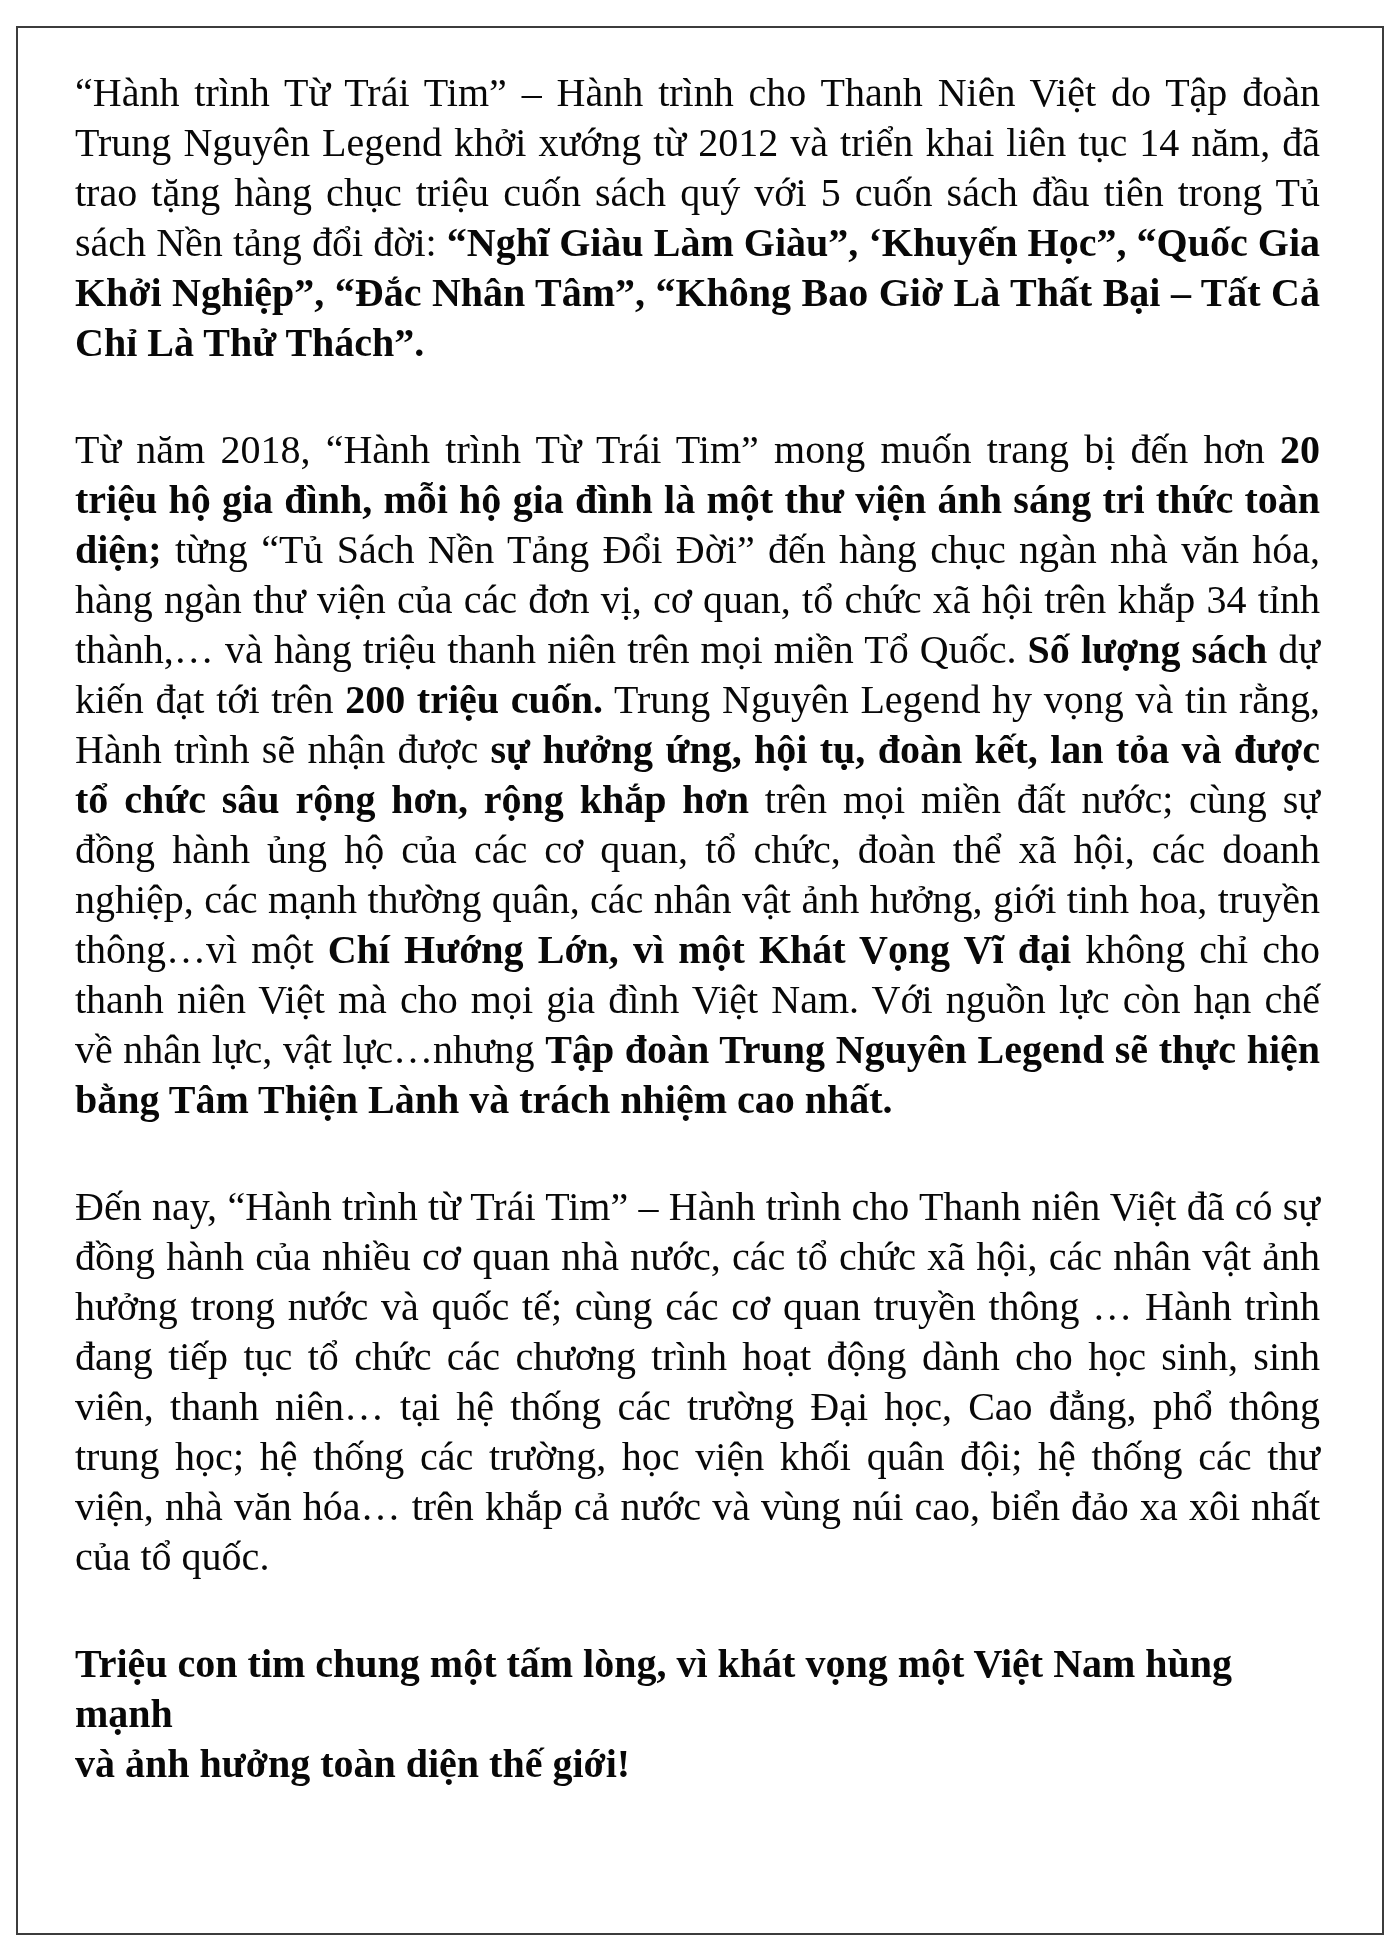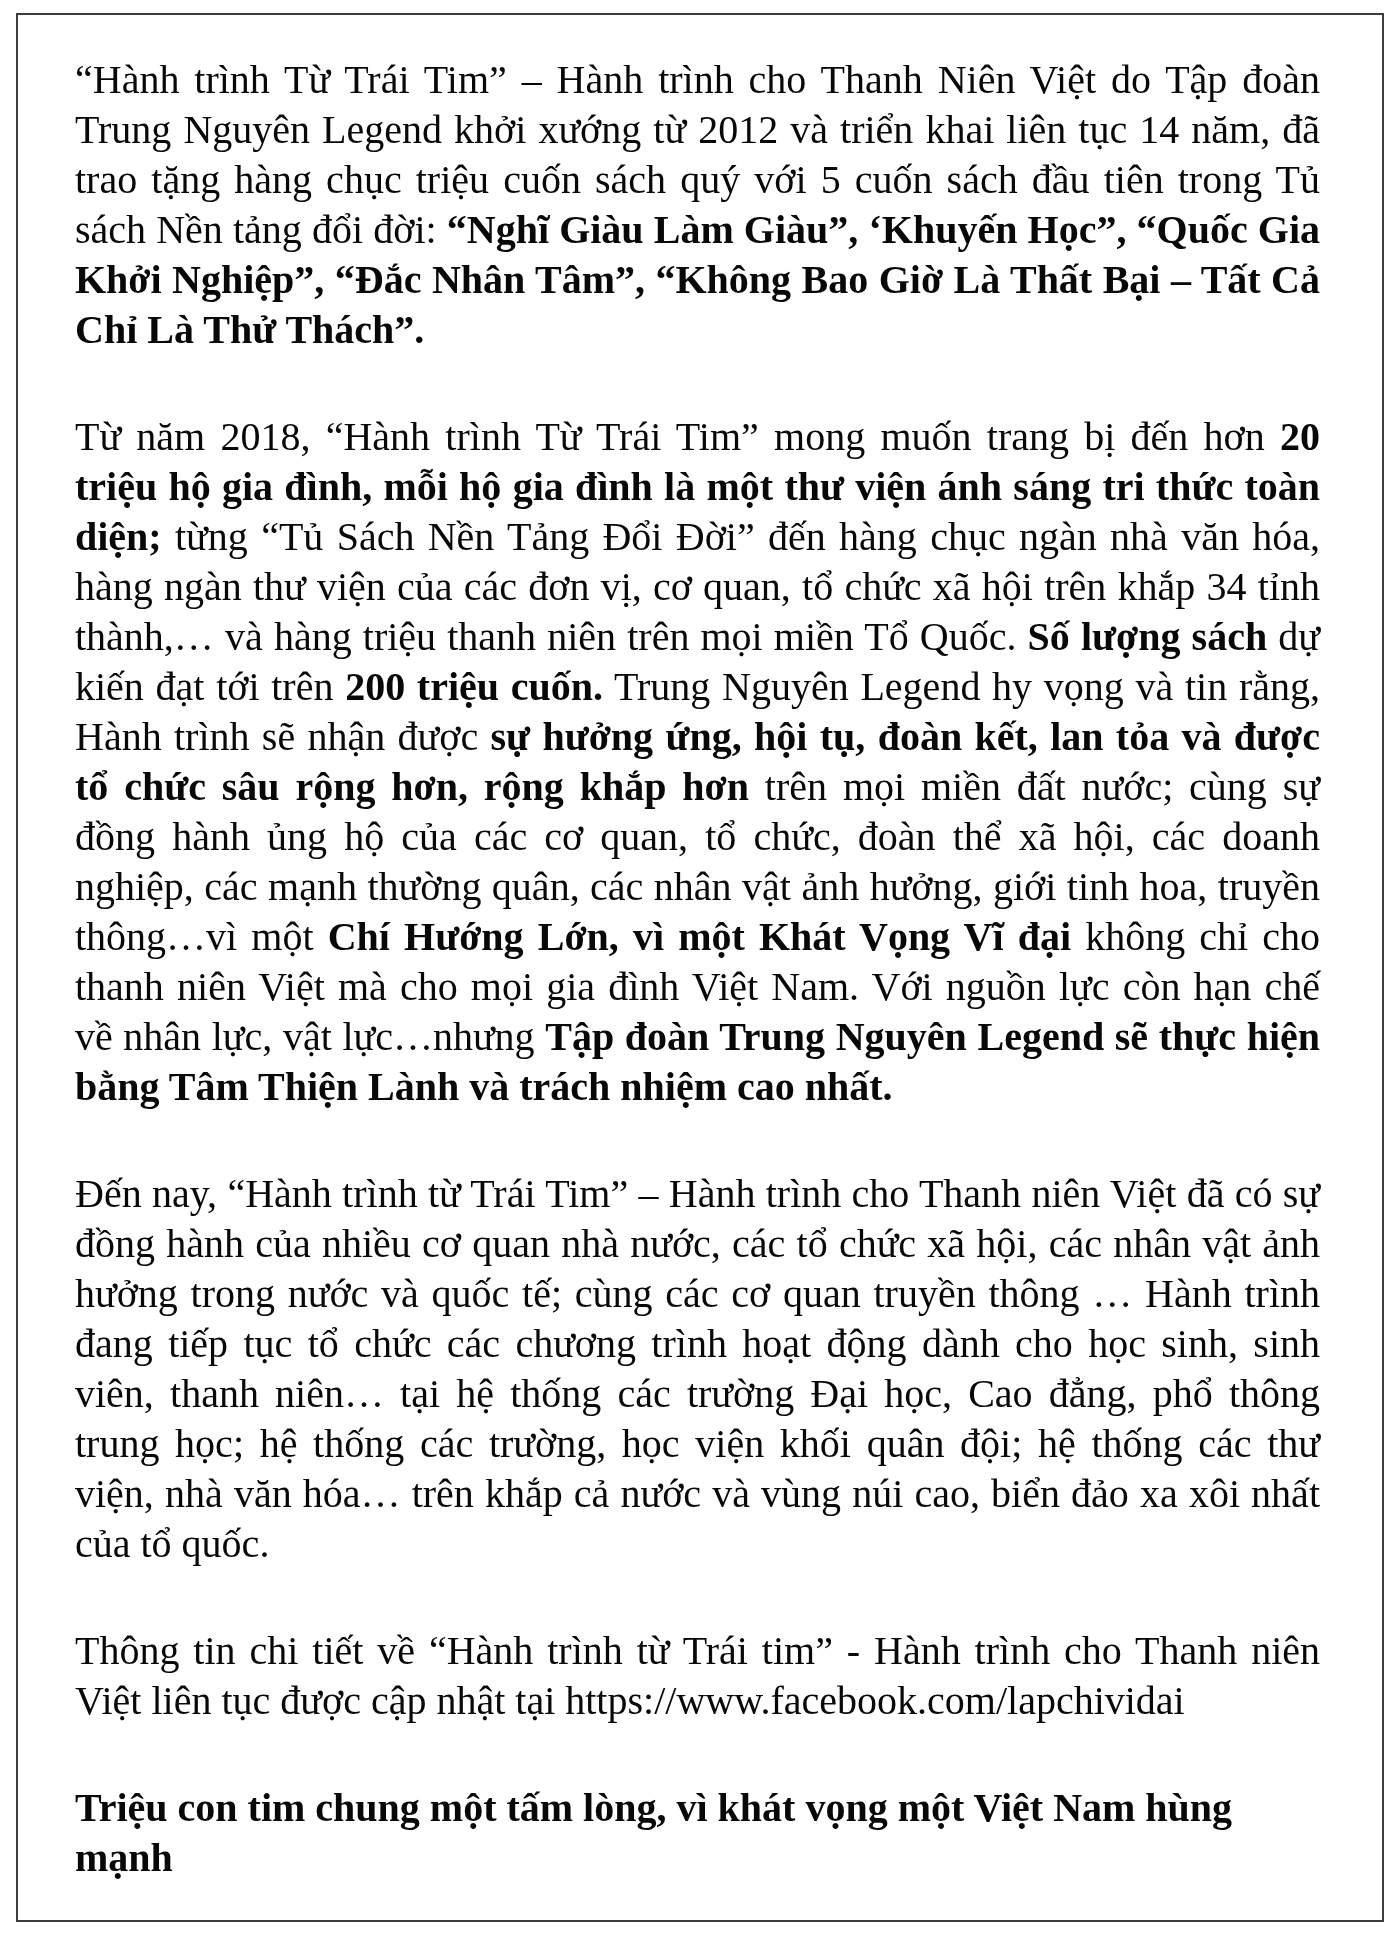--- a/index.html
+++ b/index.html
@@ -12,21 +12,21 @@
     width: 1400px;
     height: 1938px;
     background: var(--page-bg, #ffffff);
     color: var(--text-color, #080808);
     font-family: "Liberation Serif", "DejaVu Serif", serif;
     overflow: hidden;
   }
   .frame {
     position: absolute;
     left: 16px;
-    top: 13px;
+    top: 26px;
     width: 1368px;
     height: 1909px;
     border: 2px solid var(--border-color, #3c3c3c);
     box-sizing: border-box;
     background: var(--page-bg, #ffffff);
   }
   .content {
     box-sizing: border-box;
     width: 100%;
     height: 100%;
@@ -48,17 +48,16 @@
 </style>
 </head>
 <body>
 
 <div class="page">
   <div class="frame">
     <div class="content" id="doc-content">
         <p class="para"><span class="regular">“Hành trình Từ Trái Tim” – Hành trình cho Thanh Niên Việt do Tập đoàn Trung Nguyên Legend khởi xướng từ 2012 và triển khai liên tục 14 năm, đã trao tặng hàng chục triệu cuốn sách quý với 5 cuốn sách đầu tiên trong Tủ sách Nền tảng đổi đời: </span><span class="bold">“Nghĩ Giàu Làm Giàu”, ‘Khuyến Học”, “Quốc Gia Khởi Nghiệp”, “Đắc Nhân Tâm”, “Không Bao Giờ Là Thất Bại – Tất Cả Chỉ Là Thử Thách”.</span></p>
         <p class="para"><span class="regular">Từ năm 2018, “Hành trình Từ Trái Tim” mong muốn trang bị đến hơn </span><span class="bold">20 triệu hộ gia đình, mỗi hộ gia đình là một thư viện ánh sáng tri thức toàn diện;</span><span class="regular"> từng “Tủ Sách Nền Tảng Đổi Đời” đến hàng chục ngàn nhà văn hóa, hàng ngàn thư viện của các đơn vị, cơ quan, tổ chức xã hội trên khắp 34 tỉnh thành,… và hàng triệu thanh niên trên mọi miền Tổ Quốc. </span><span class="bold">Số lượng sách</span><span class="regular"> dự kiến đạt tới trên </span><span class="bold">200 triệu cuốn.</span><span class="regular"> Trung Nguyên Legend hy vọng và tin rằng, Hành trình sẽ nhận được </span><span class="bold">sự hưởng ứng, hội tụ, đoàn kết, lan tỏa và được tổ chức sâu rộng hơn, rộng khắp hơn</span><span class="regular"> trên mọi miền đất nước; cùng sự đồng hành ủng hộ của các cơ quan, tổ chức, đoàn thể xã hội, các doanh nghiệp, các mạnh thường quân, các nhân vật ảnh hưởng, giới tinh hoa, truyền thông…vì một </span><span class="bold">Chí Hướng Lớn, vì một Khát Vọng Vĩ đại</span><span class="regular"> không chỉ cho thanh niên Việt mà cho mọi gia đình Việt Nam. Với nguồn lực còn hạn chế về nhân lực, vật lực…nhưng </span><span class="bold">Tập đoàn Trung Nguyên Legend sẽ thực hiện bằng Tâm Thiện Lành và trách nhiệm cao nhất.</span></p>
         <p class="para"><span class="regular">Đến nay, “Hành trình từ Trái Tim” – Hành trình cho Thanh niên Việt đã có sự đồng hành của nhiều cơ quan nhà nước, các tổ chức xã hội, các nhân vật ảnh hưởng trong nước và quốc tế; cùng các cơ quan truyền thông … Hành trình đang tiếp tục tổ chức các chương trình hoạt động dành cho học sinh, sinh viên, thanh niên… tại hệ thống các trường Đại học, Cao đẳng, phổ thông trung học; hệ thống các trường, học viện khối quân đội; hệ thống các thư viện, nhà văn hóa… trên khắp cả nước và vùng núi cao, biển đảo xa xôi nhất của tổ quốc.</span></p>
-        <p class="para"><span class="regular">Thông tin chi tiết về “Hành trình từ Trái tim” - Hành trình cho Thanh niên Việt liên tục được cập nhật tại https://www.facebook.com/lapchividai</span></p>
-        <p class="para center"><span class="bold">Triệu con tim chung một tấm lòng, vì khát vọng một Việt Nam hùng mạnh</span><br></p>
+        <p class="para center"><span class="bold">Triệu con tim chung một tấm lòng, vì khát vọng một Việt Nam hùng mạnh</span><br><span class="bold">và ảnh hưởng toàn diện thế giới!</span></p>
       </div>
   </div>
 </div>
 
 </body></html>

